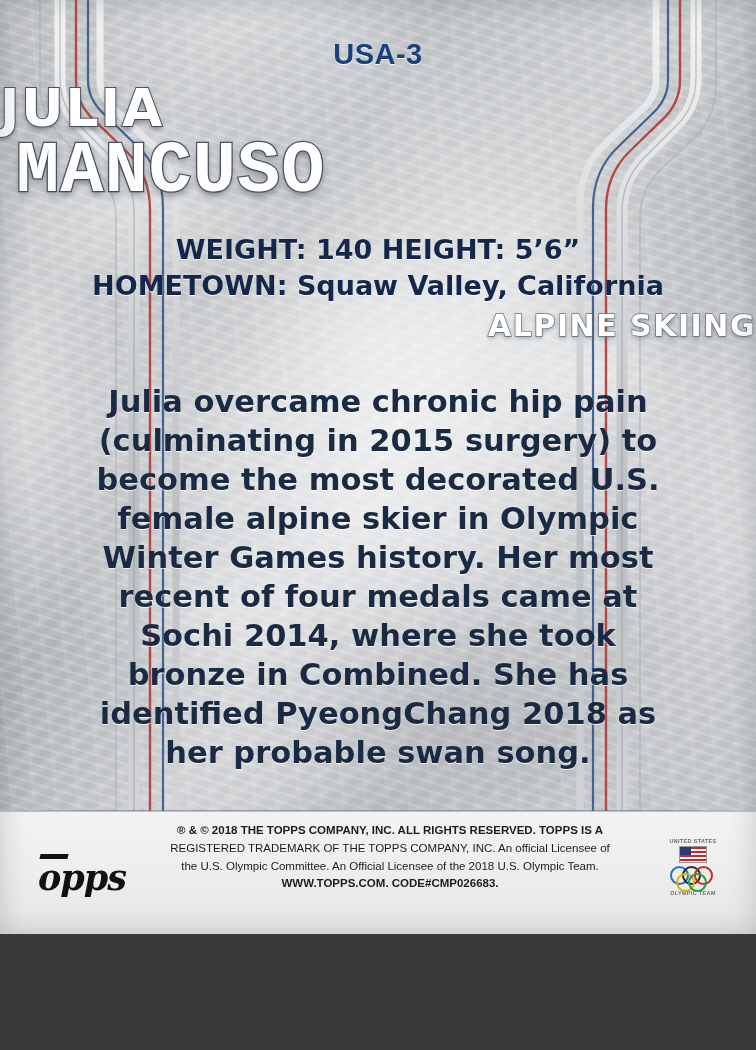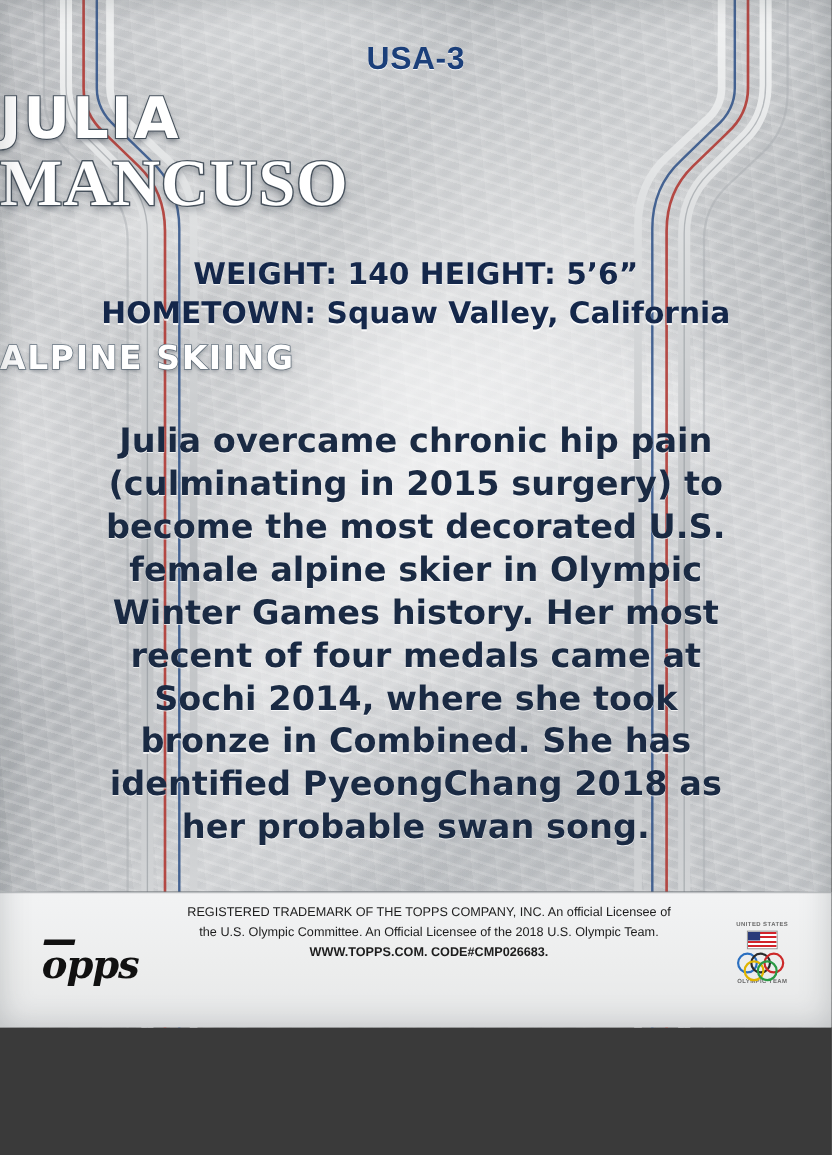--- a/index.html
+++ b/index.html
@@ -96,51 +96,52 @@
     font-size: 52px;
     letter-spacing: 2px;
     color: #ffffff;
     line-height: 1.0;
     -webkit-text-stroke: 2px #4a5560;
     paint-order: stroke fill;
     text-shadow:
       0 3px 5px rgba(60,70,80,0.55);
   }
   .last-name {
-    font-family: Liberation Serif, serif;
-    font-weight: bold;
-    font-size: 60px;
+    font-family: Liberation Mono, monospace;
+    font-weight: bold;
+    font-size: 72px;
     letter-spacing: 1px;
     color: #ffffff;
     line-height: 1.0;
     margin-top: 2px;
     -webkit-text-stroke: 2.5px #4a5560;
     paint-order: stroke fill;
     text-shadow:
       0 4px 7px rgba(60,70,80,0.55);
+    margin-left: 16px;
   }
 
   .vitals {
     position: absolute;
     top: 232px;
     left: 0; right: 0;
     text-align: center;
     color: #14274a;
     font-family: "DejaVu Sans", sans-serif;
     font-weight: bold;
     font-size: 27px;
     line-height: 1.32;
     text-shadow: 0 1px 0 rgba(255,255,255,0.8);
   }
 
   .sport {
     position: absolute;
     top: 308px;
     left: 0; right: 0;
-    text-align: left;
+    text-align: right;
     font-family: "DejaVu Sans", sans-serif;
     font-weight: bold;
     font-size: 30px;
     letter-spacing: 1.5px;
     color: #ffffff;
     -webkit-text-stroke: 1.4px #6d7a86;
     paint-order: stroke fill;
     text-shadow: 0 2px 4px rgba(70,80,90,0.5);
   }
 
@@ -321,20 +322,21 @@
     </div>
 
     <div class="sport">ALPINE SKIING</div>
 
     <div class="bio">Julia overcame chronic hip pain (culminating in 2015 surgery) to become the most decorated U.S. female alpine skier in Olympic Winter Games history. Her most recent of four medals came at Sochi 2014, where she took bronze in Combined. She has identified PyeongChang 2018 as her probable swan song.</div>
 
     <div class="footer-divider"></div>
 
     <div class="footer">
       <div class="footer-legal">
+        <div class="line1">® &amp; © 2018 THE TOPPS COMPANY, INC. ALL RIGHTS RESERVED. TOPPS IS A</div>
         <div class="line2">REGISTERED TRADEMARK OF THE TOPPS COMPANY, INC. An official Licensee of</div>
         <div class="line3">the U.S. Olympic Committee. An Official Licensee of the 2018 U.S. Olympic Team.</div>
         <div class="line4">WWW.TOPPS.COM. CODE#CMP026683.</div>
       </div>
 
       <div class="topps-logo">
         <span class="t-bar"></span>
         <span>opps</span>
       </div>
 

